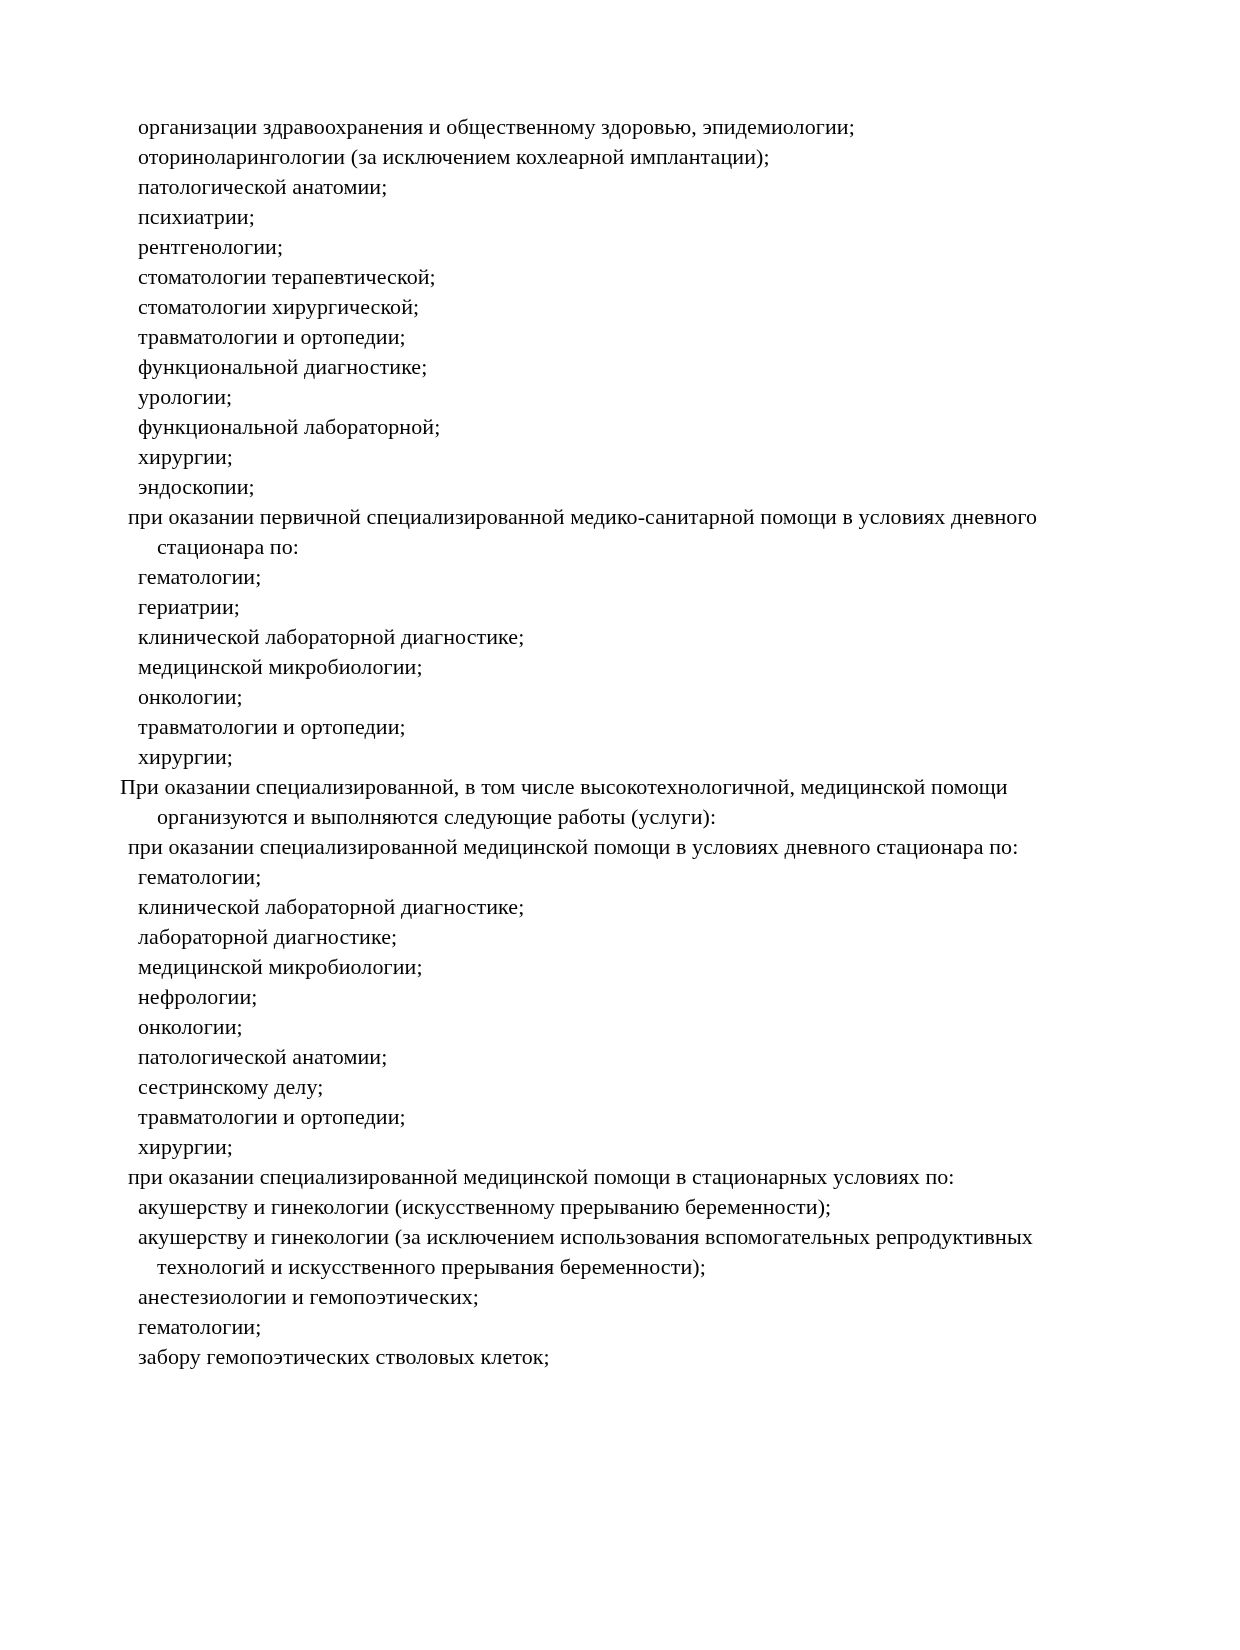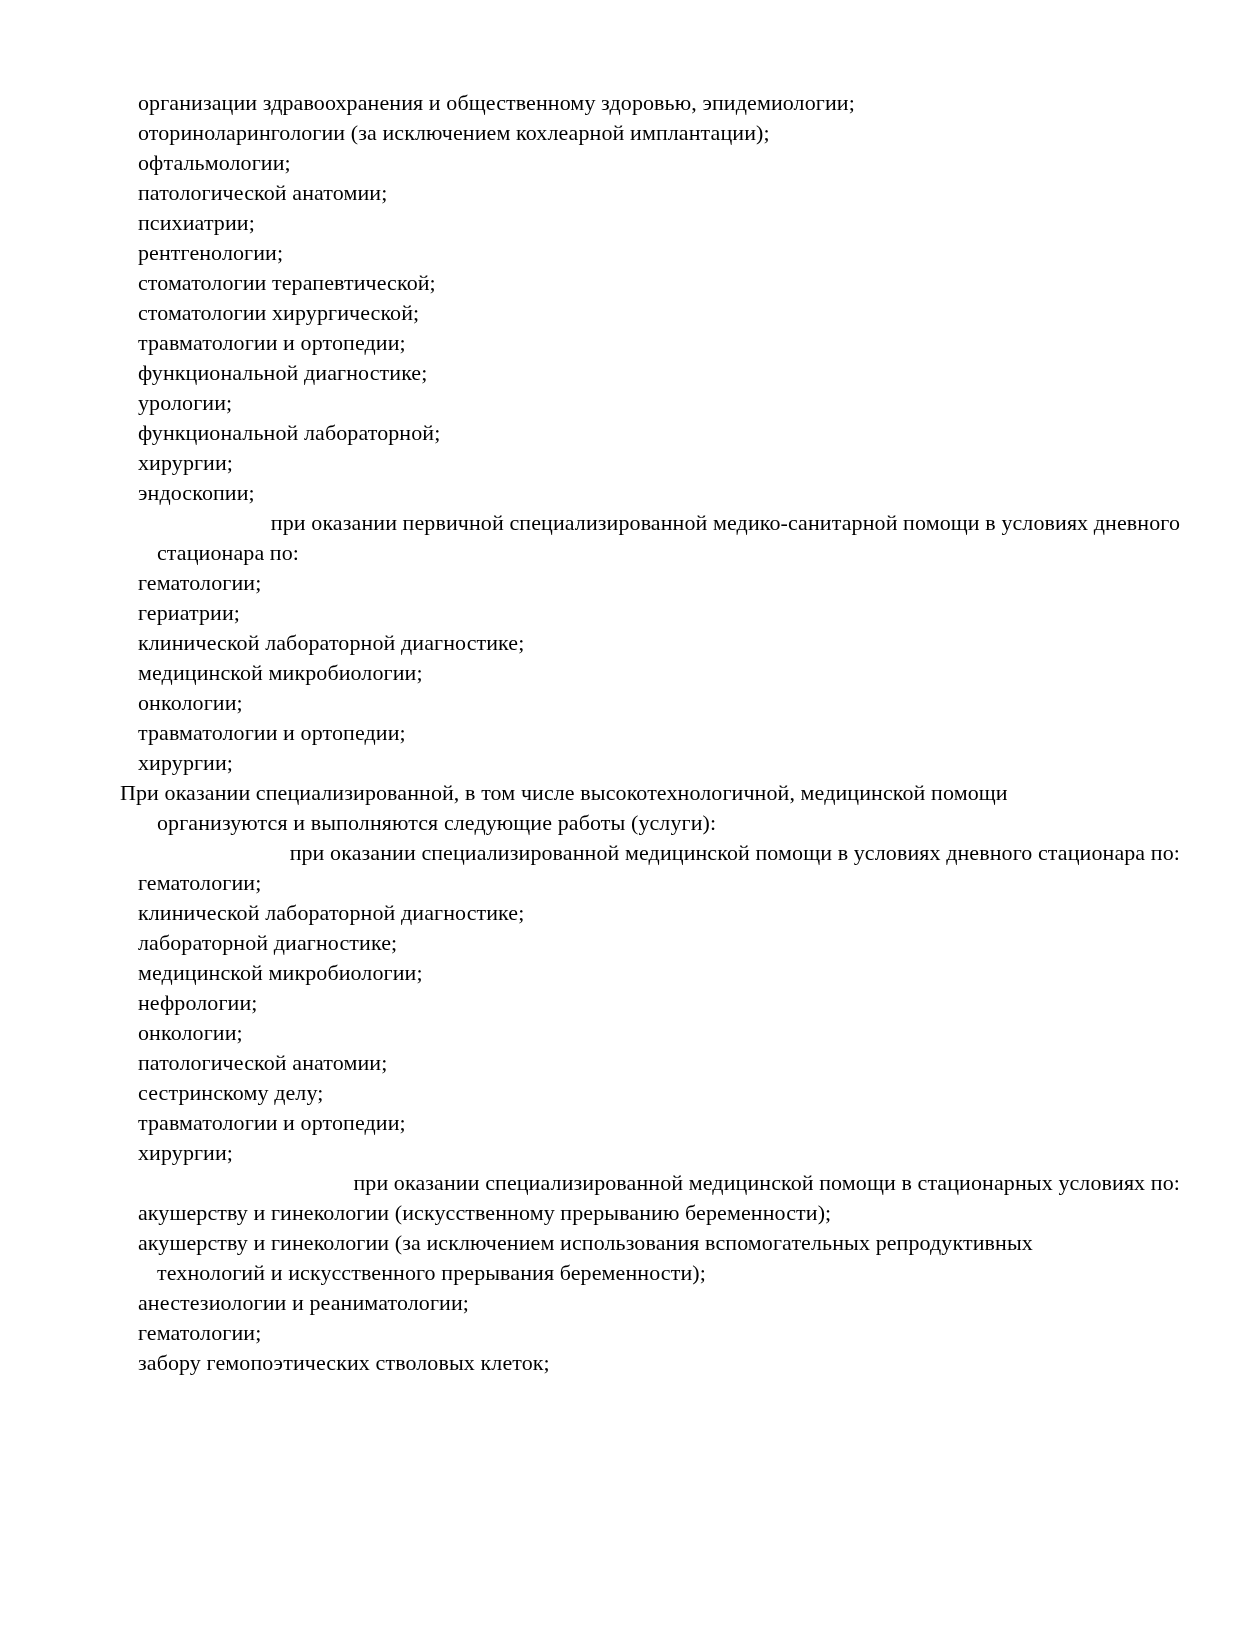--- a/index.html
+++ b/index.html
@@ -10,50 +10,47 @@
     width: 1240px;
     height: 1650px;
     background: #ffffff;
     color: #000000;
     font-family: "Liberation Serif", "DejaVu Serif", serif;
     overflow: hidden;
     position: relative;
   }
   .doc-body {
     position: absolute;
-    top: 88px;
+    top: 112px;
     left: 120px;
     width: 1060px;
     font-size: 22px;
     line-height: 30px;
     letter-spacing: 0.1px;
   }
   .para { margin: 0; padding: 0; }
   .line {
     white-space: nowrap;
     min-height: 30px;
   }
   
   .para.list-item .line.first { padding-left: 18px; }
-  .para.subsection-heading .line.first { padding-left: 8px; text-align: right; }
+  .para.subsection-heading .line.first { padding-left: 8px; }
   .para.paragraph .line.first { padding-left: 0; }
   .line.cont { padding-left: 0; margin-left: 37px; }
 </style>
 </head>
 <body style="background: rgb(255, 255, 255); color: rgb(0, 0, 0);">
 
 <div class="doc-body" id="doc-body">
     <div class="para list-item">
       <div class="line first">организации здравоохранения и общественному здоровью, эпидемиологии;</div>
     </div>
     <div class="para list-item">
       <div class="line first">оториноларингологии (за исключением кохлеарной имплантации);</div>
-    </div>
-    <div class="para list-item">
-      <div class="line first">офтальмологии;</div>
     </div>
     <div class="para list-item">
       <div class="line first">патологической анатомии;</div>
     </div>
     <div class="para list-item">
       <div class="line first">психиатрии;</div>
     </div>
     <div class="para list-item">
       <div class="line first">рентгенологии;</div>
     </div>
@@ -147,21 +144,21 @@
       <div class="line first">при оказании специализированной медицинской помощи в стационарных условиях по:</div>
     </div>
     <div class="para list-item">
       <div class="line first">акушерству и гинекологии (искусственному прерыванию беременности);</div>
     </div>
     <div class="para list-item">
       <div class="line first">акушерству и гинекологии (за исключением использования вспомогательных репродуктивных</div>
       <div class="line cont">технологий и искусственного прерывания беременности);</div>
     </div>
     <div class="para list-item">
-      <div class="line first">анестезиологии и реаниматологии;</div>
+      <div class="line first">анестезиологии и гемопоэтических;</div>
     </div>
     <div class="para list-item">
       <div class="line first">гематологии;</div>
     </div>
     <div class="para list-item">
       <div class="line first">забору гемопоэтических стволовых клеток;</div>
     </div>
   </div>
 
 </body></html>

